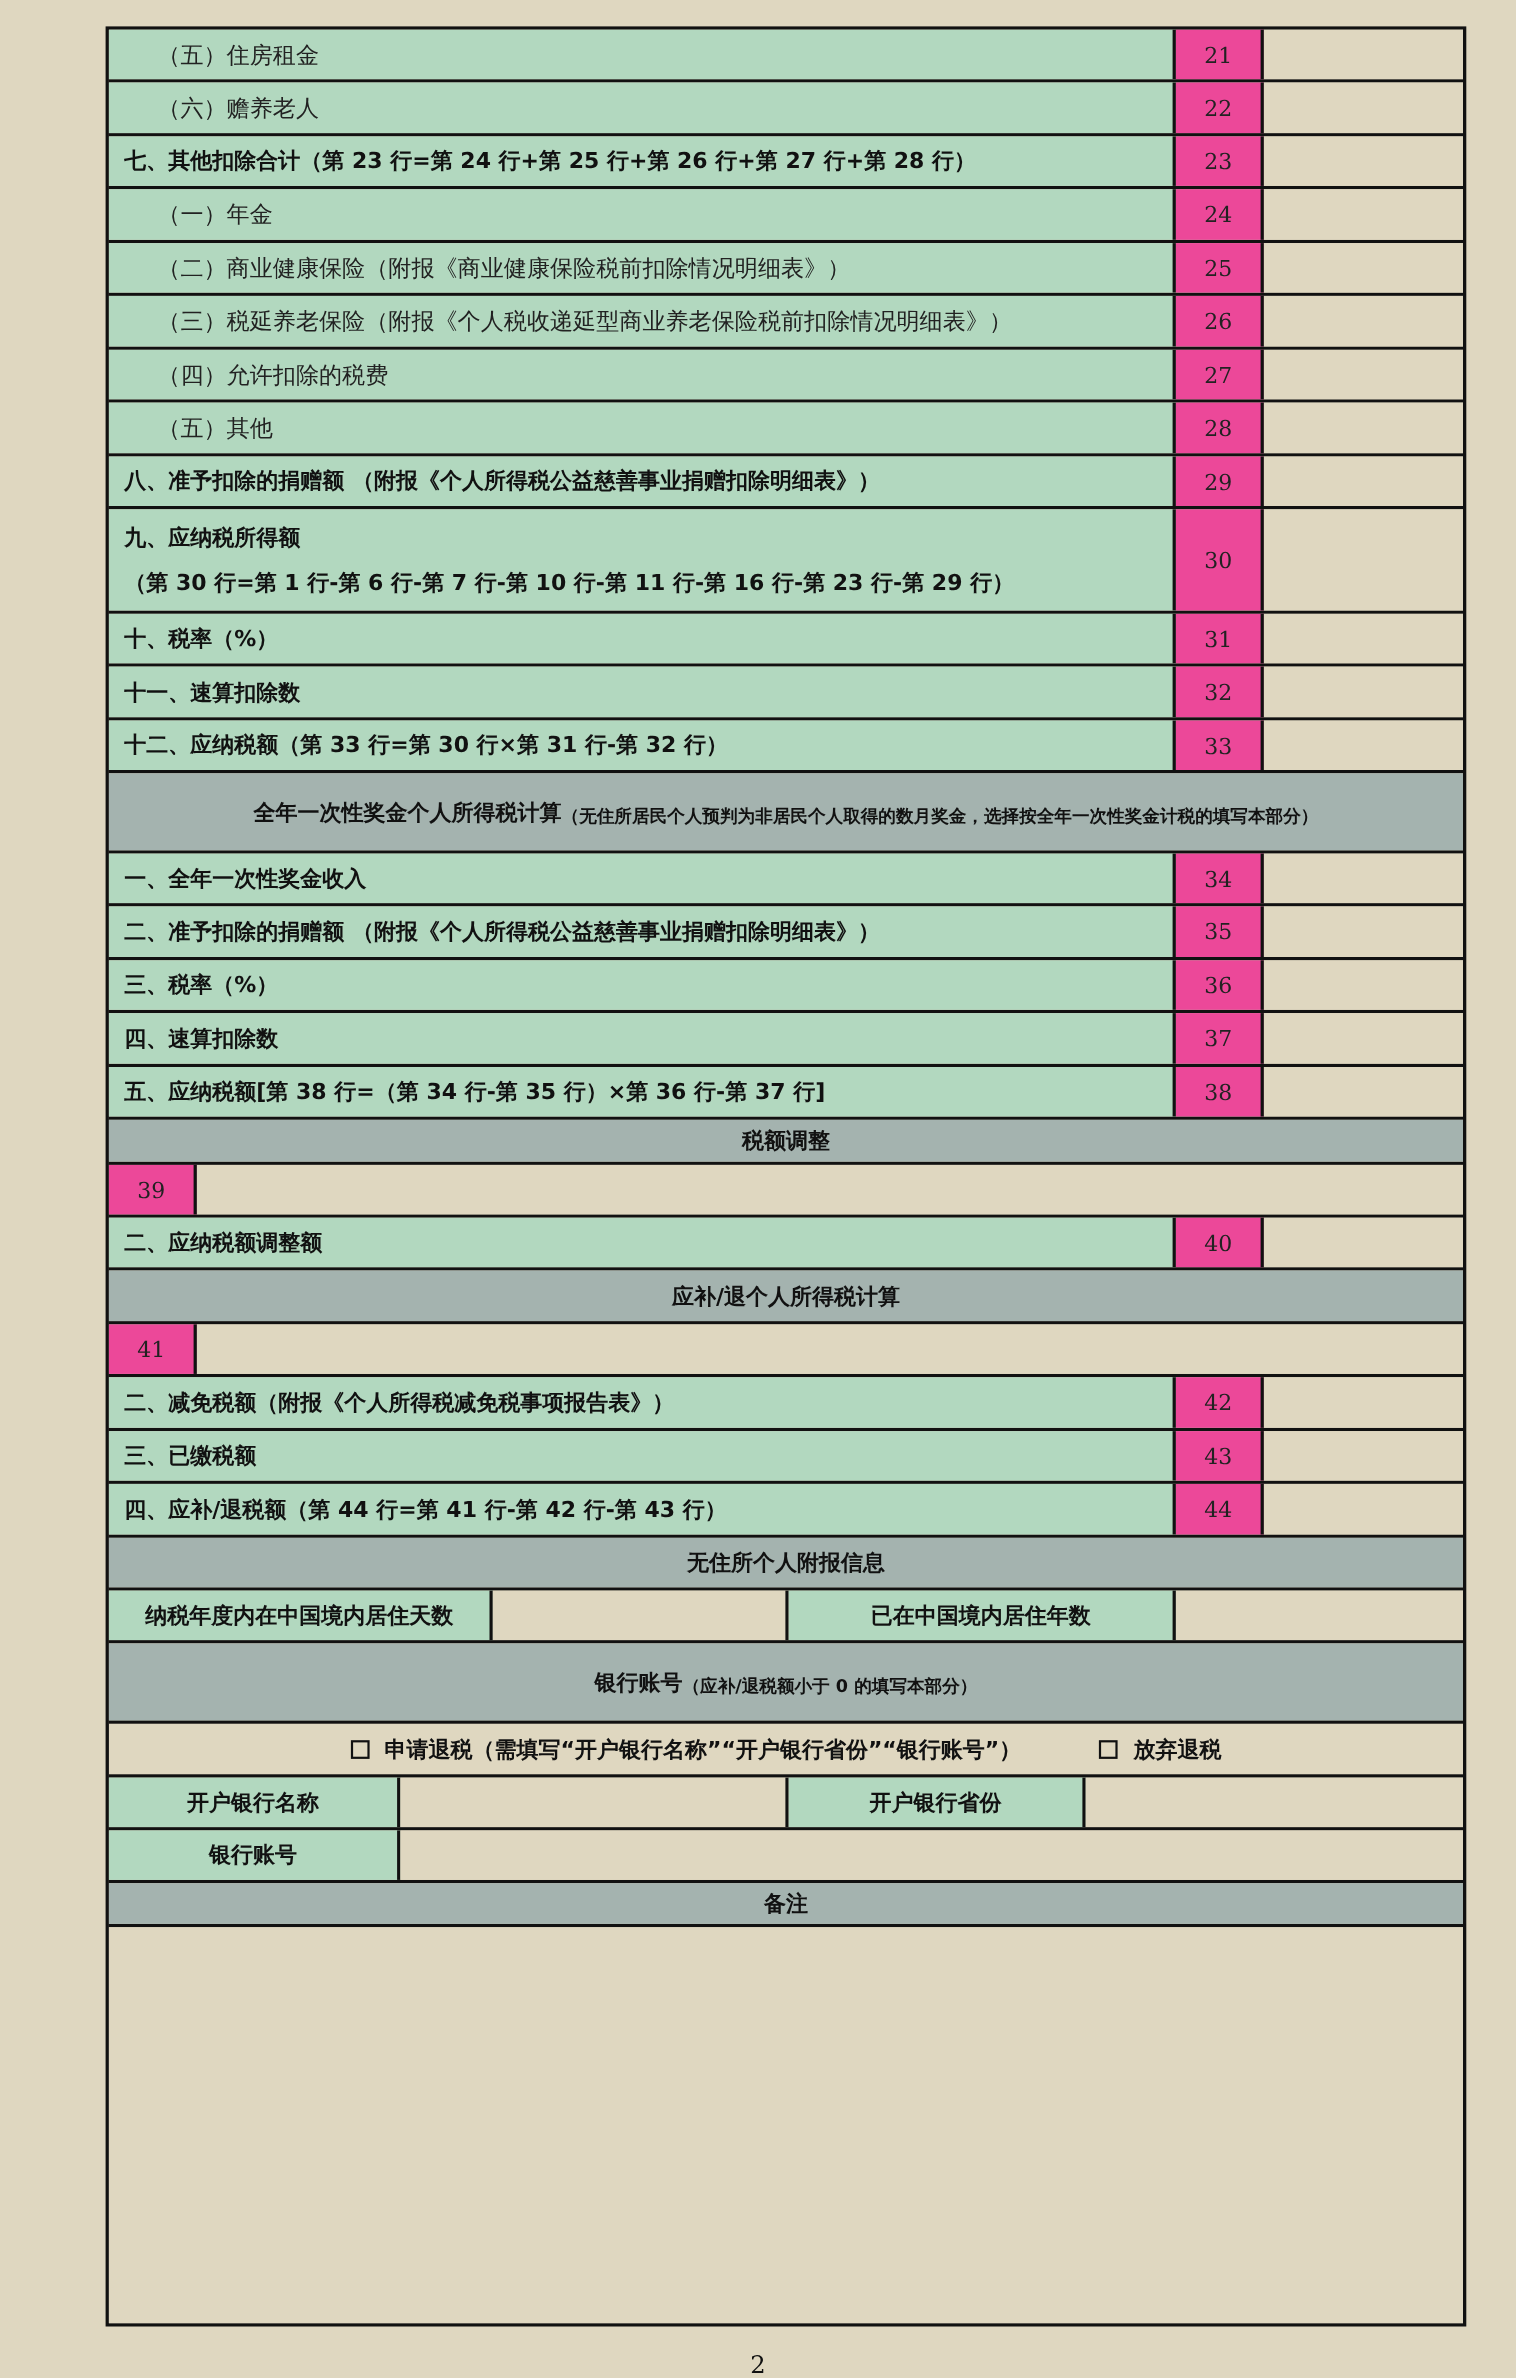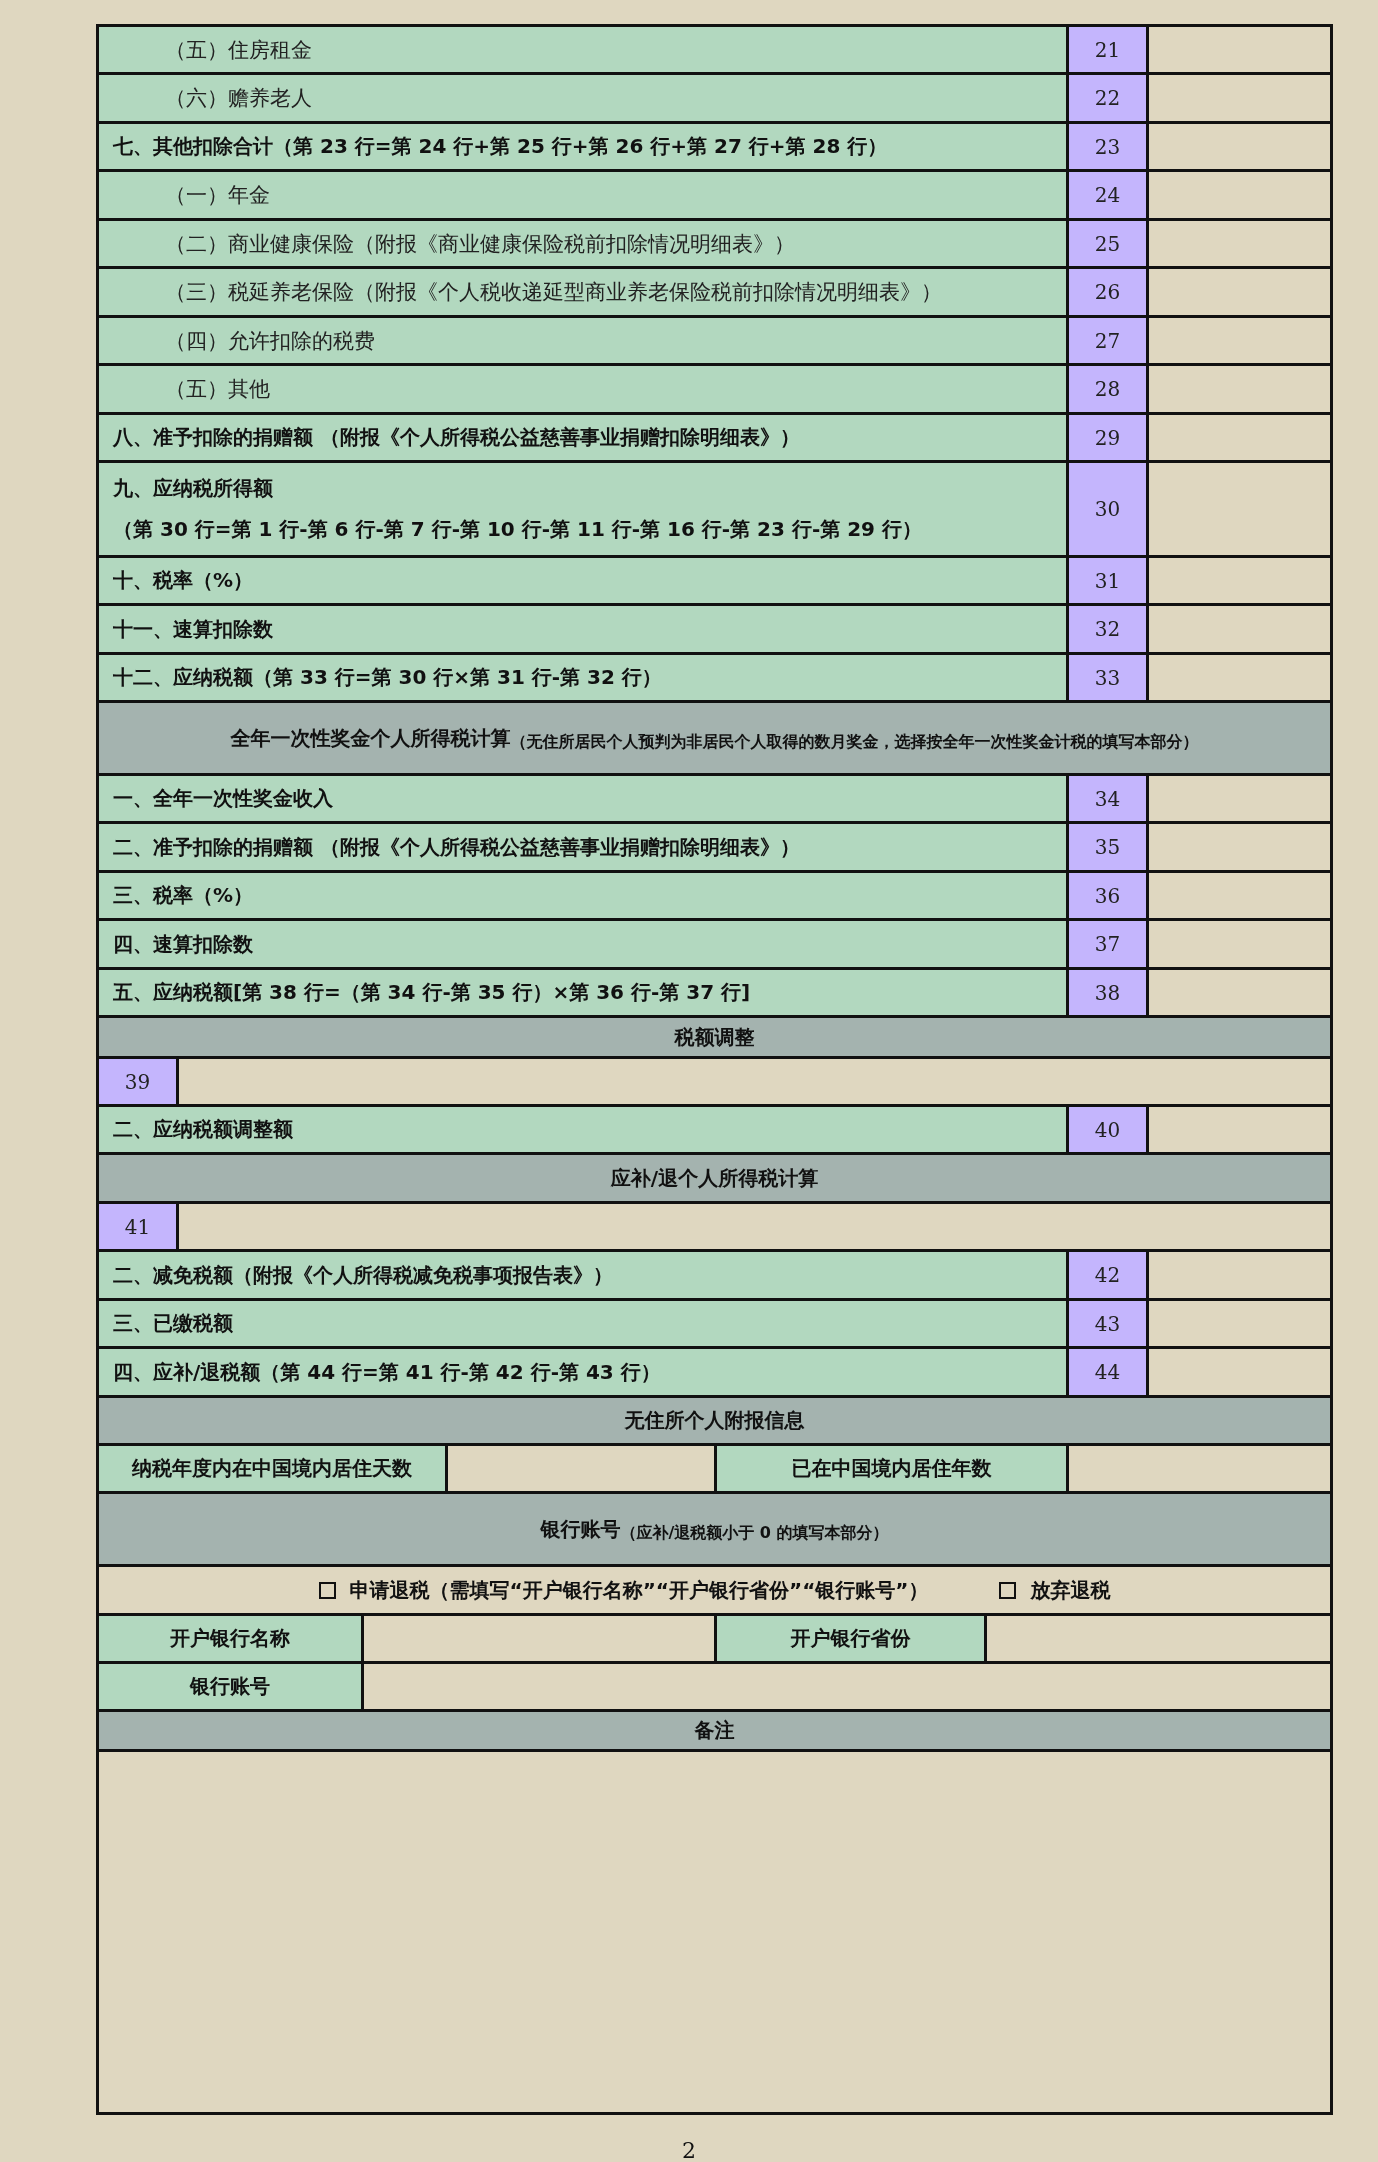--- a/index.html
+++ b/index.html
@@ -11,23 +11,23 @@
   }
   .tbl {
     position: absolute; left: 96px; top: 24px; width: 1237px; height: 2091px;
     border: 3px solid #111; box-sizing: border-box; background: #DFD7C0;
   }
   .row { position: absolute; left: 0; right: 0; border-bottom: 3px solid #111; box-sizing: border-box; display: flex; }
   .row:last-child { border-bottom: none; }
   .cell { box-sizing: border-box; height: 100%; display: flex; align-items: center; }
   .lbl { background: #B2D8BF; width: 970px; border-right: 3px solid #111; padding-left: 14px; font-size: 21px; }
   .lbl.bold { font-weight: bold; font-family: "DejaVu Sans", "Liberation Sans", sans-serif; font-size: 20px; }
-  .lbl.sub { padding-left: 66px; color: #222; }
+  .lbl.sub { padding-left: 44px; color: #222; }
   .lbl.two { flex-direction: column; align-items: flex-start; justify-content: center; gap: 14px; }
-  .num { background: #c4b5fd; width: 80px; border-right: 3px solid #111; justify-content: center; font-size: 20px; color: #222; }
+  .num { background: #ec4899; width: 80px; border-right: 3px solid #111; justify-content: center; font-size: 20px; color: #222; }
   .val { flex: 1; background: #DFD7C0; }
   .sec { background: #A4B3AF; flex-direction: row; justify-content: center; align-items: center; width: 100%; font-family: "DejaVu Sans", "Liberation Sans", sans-serif; font-weight: bold; }
   .sec .t { font-size: 20px; }
   .sec .s { font-size: 16px; margin-top: 8px; }
   .g { background: #B2D8BF; justify-content: center; font-family: "DejaVu Sans", "Liberation Sans", sans-serif; font-weight: bold; font-size: 20px; border-right: 3px solid #111; }
   .b { background: #DFD7C0; border-right: 3px solid #111; }
   .b.last { border-right: none; }
   .chk { width: 100%; justify-content: center; font-family: "DejaVu Sans", "Liberation Sans", sans-serif; font-weight: bold; font-size: 20px; gap: 11px; }
   .box { display: inline-block; width: 13px; height: 13px; border: 2px solid #111; margin-right: 14px; }
   .opt { display: inline-flex; align-items: center; }

